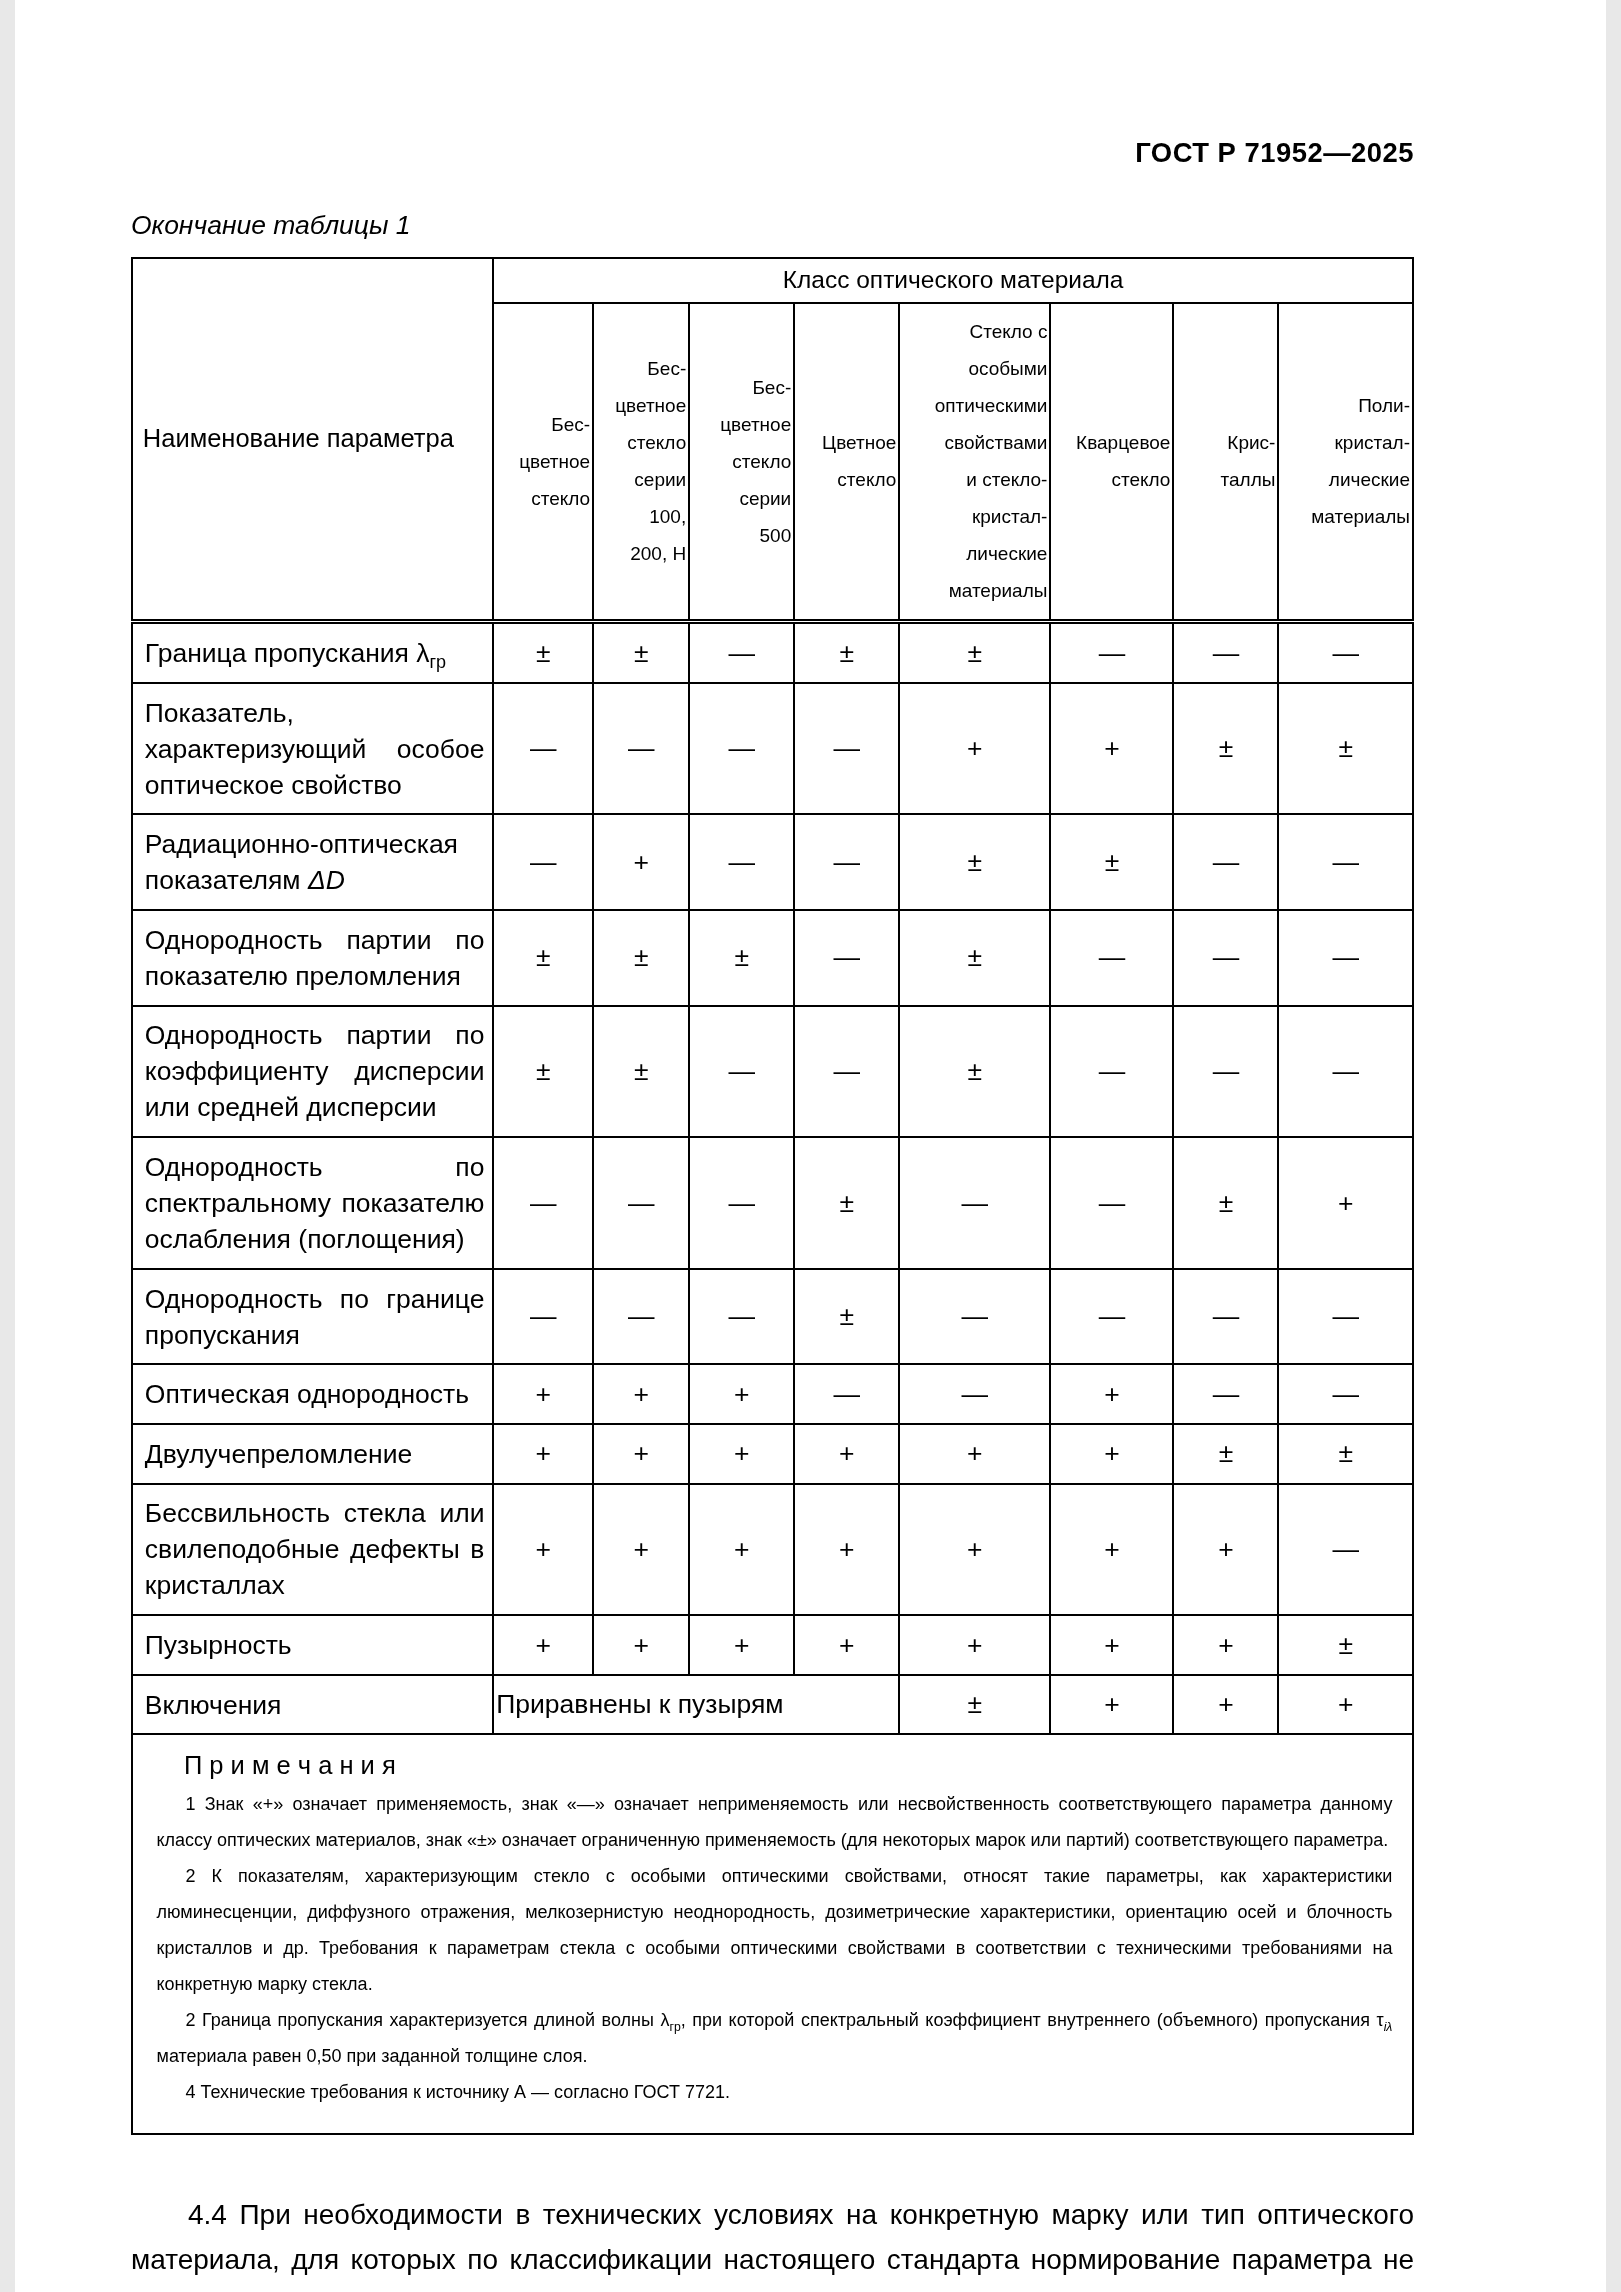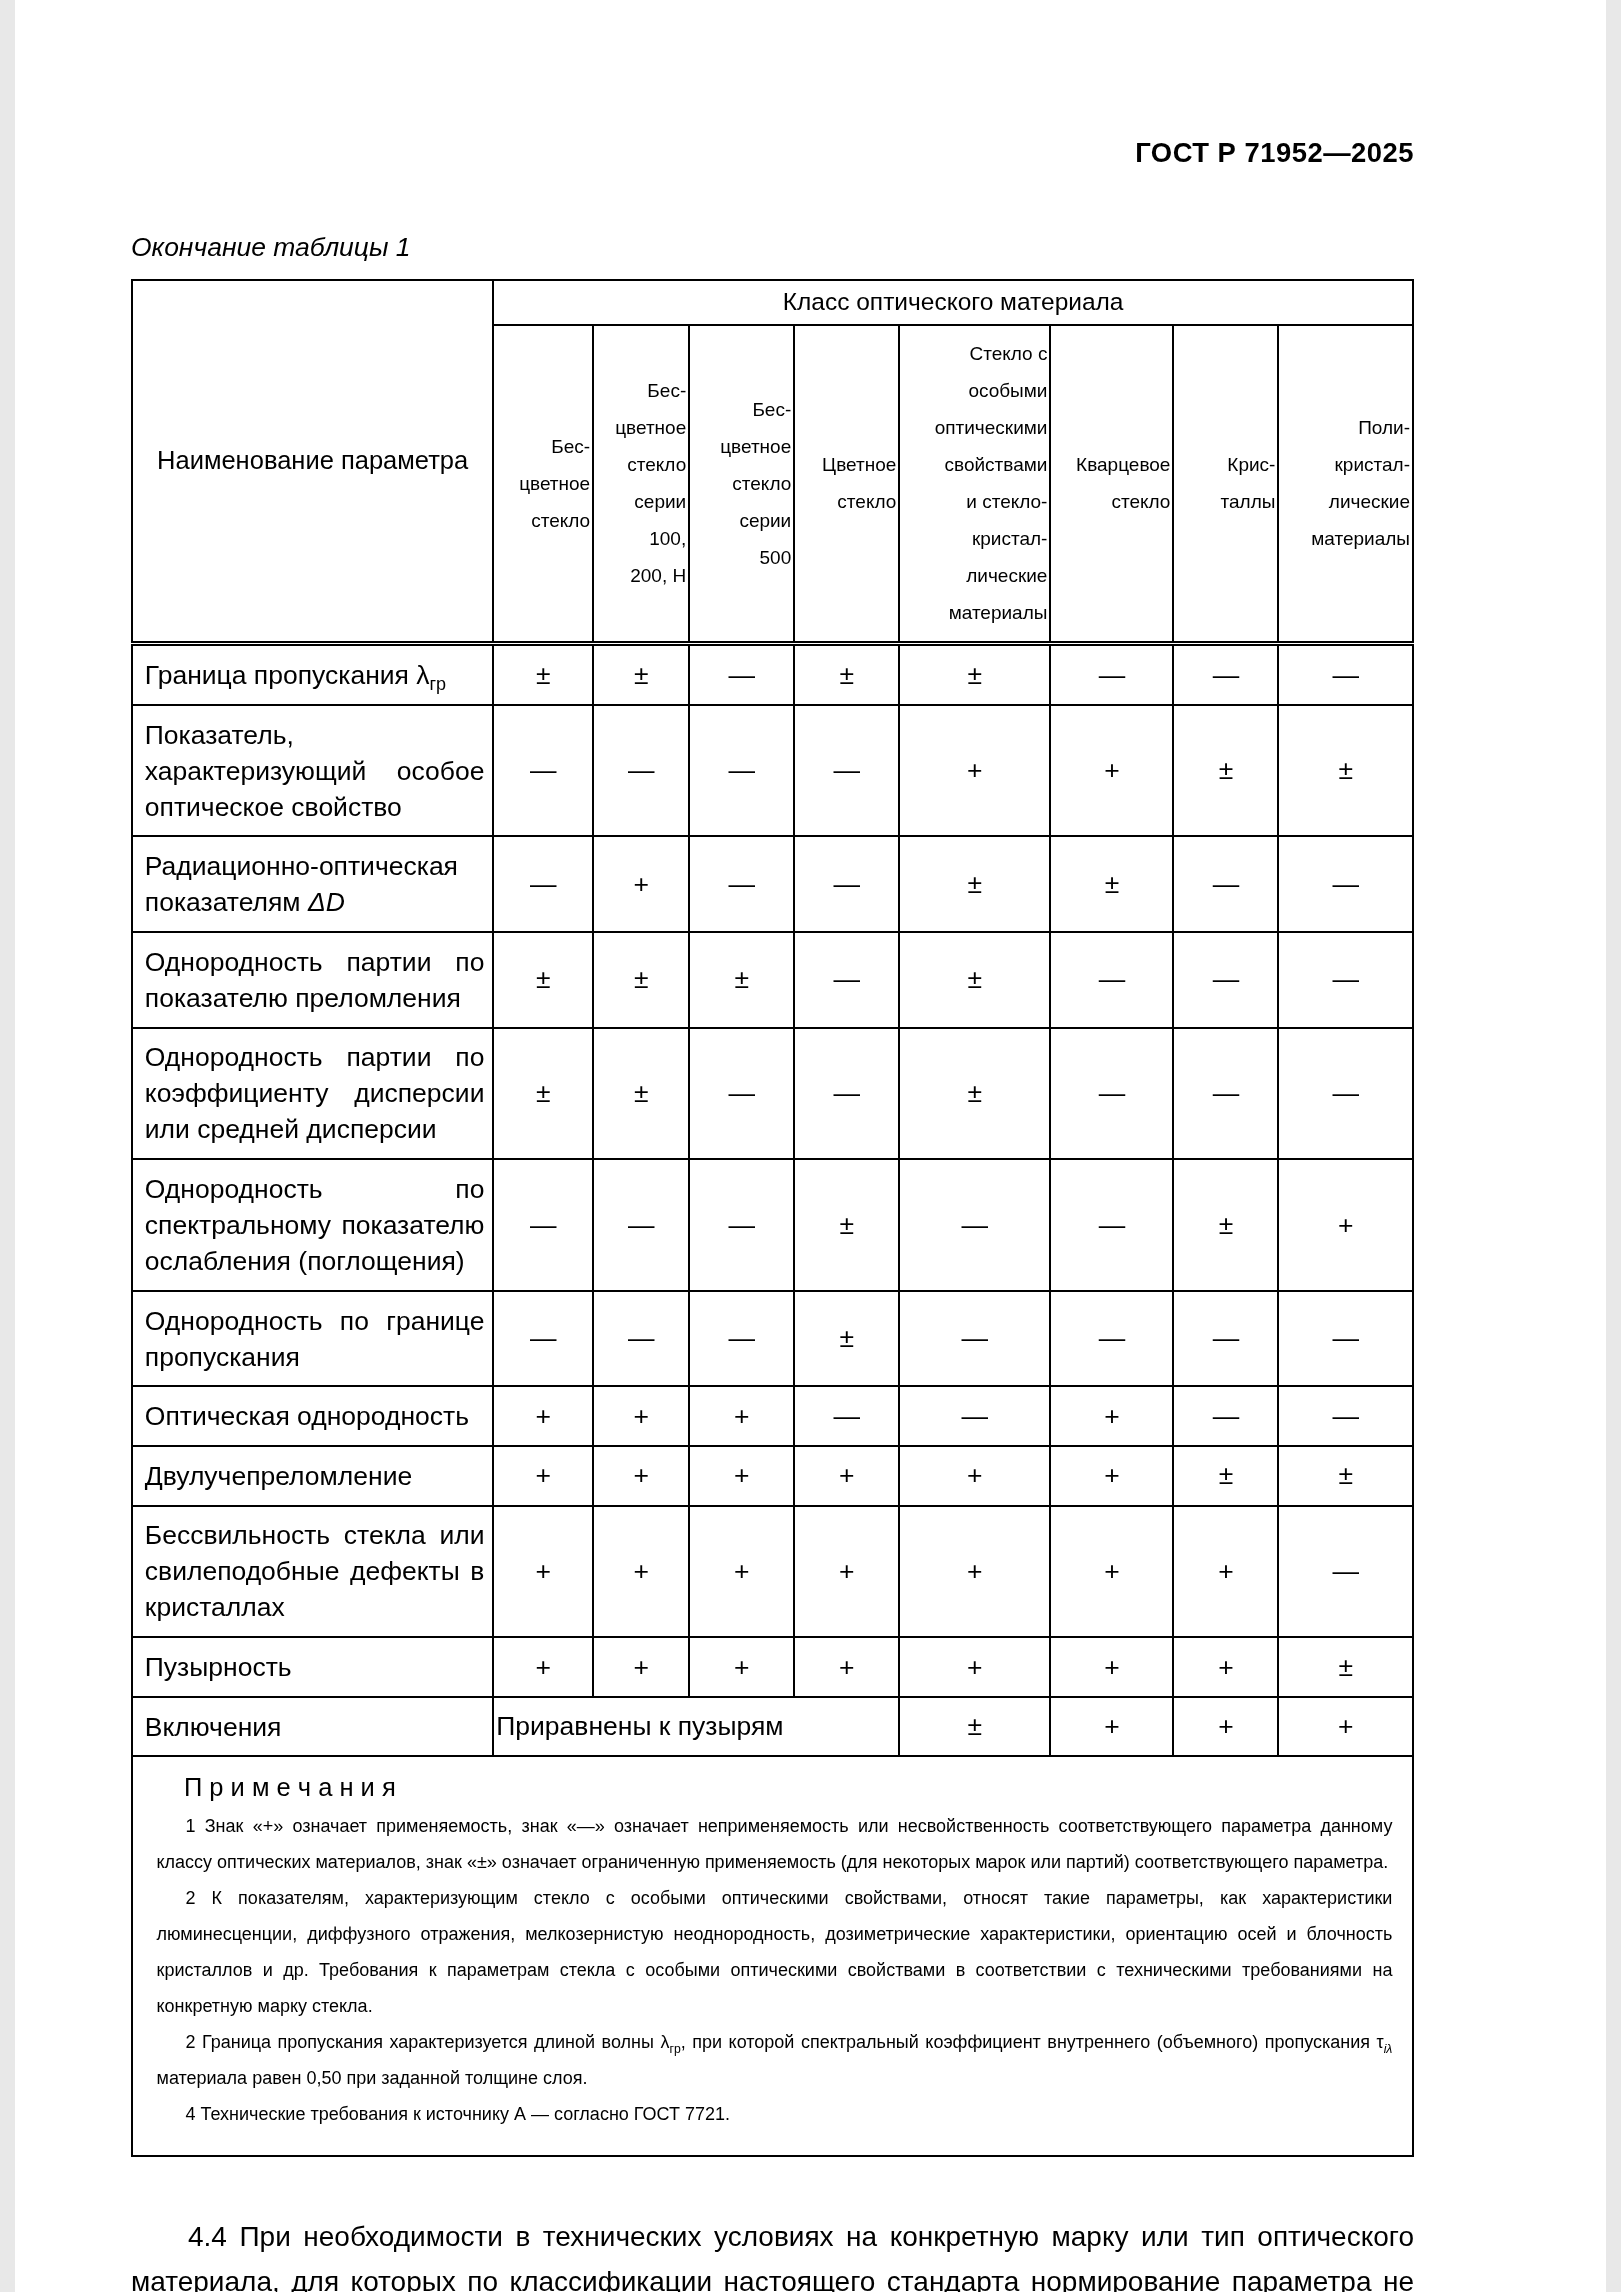--- a/index.html
+++ b/index.html
@@ -4,27 +4,27 @@
 <style>
   html,body{margin:0;padding:0;background:#e8e8e8;}
   .page{
     width:1591px;height:2293px;box-sizing:border-box;
     margin:0 auto;background:#ffffff;color:#000;
     padding:137px 192px 0 116px;
     font-family:"Liberation Sans",sans-serif;
     position:relative;
   }
   .doc-ref{text-align:right;font-weight:bold;font-size:27.4px;letter-spacing:0.5px;}
-  .caption{font-style:italic;font-size:26.5px;margin-top:63px;margin-bottom:15.7px;}
+  .caption{font-style:italic;font-size:26.5px;margin-top:41px;margin-bottom:15.7px;}
 
   table.t1{border-collapse:collapse;width:100%;table-layout:fixed;border:2.9px solid #000;}
   .t1 th,.t1 td{border:2px solid #000;box-sizing:border-box;}
   .t1 th{font-weight:normal;}
   .t1 .group{font-size:24.5px;height:45px;text-align:center;vertical-align:middle;border-bottom:2.9px solid #000;}
-  .t1 .corner{font-size:25.5px;text-align:center;vertical-align:middle;padding:3.9px 9.8px;}
+  .t1 .corner{font-size:25.5px;text-align:left;vertical-align:middle;padding:3.9px 9.8px;}
   .t1 .colh{
     font-size:19px;line-height:37px;white-space:pre-line;
     text-align:right;vertical-align:middle;padding:9.8px 2px;height:233px;
   }
   tbody.body tr > td{border-top:2.9px solid #000;}
   tbody.body tr:first-child > td{border-top:5.9px double #000;}
   .lbl{
     font-size:26.5px;line-height:36px;
     padding:10.8px 7.8px 10.8px 11.8px;
     text-align:justify;text-align-last:left;

